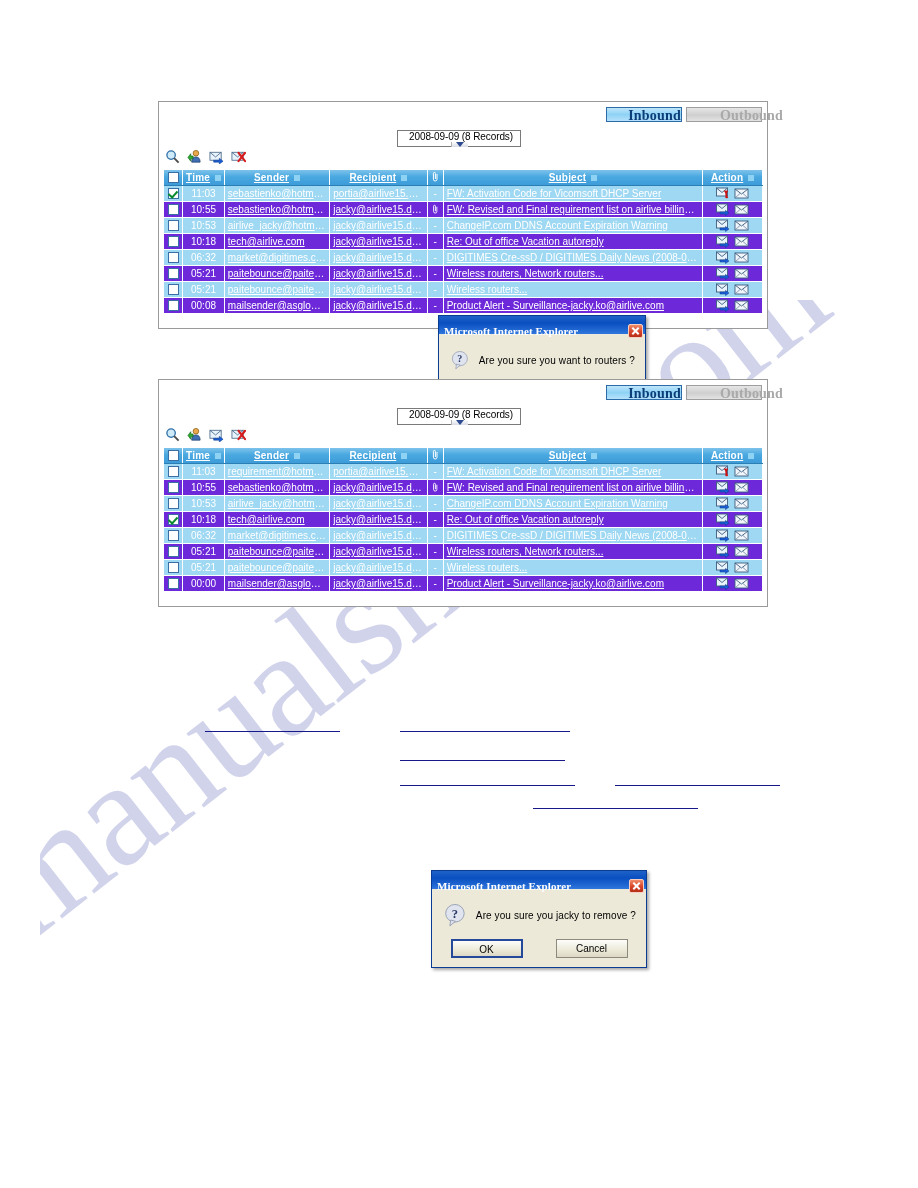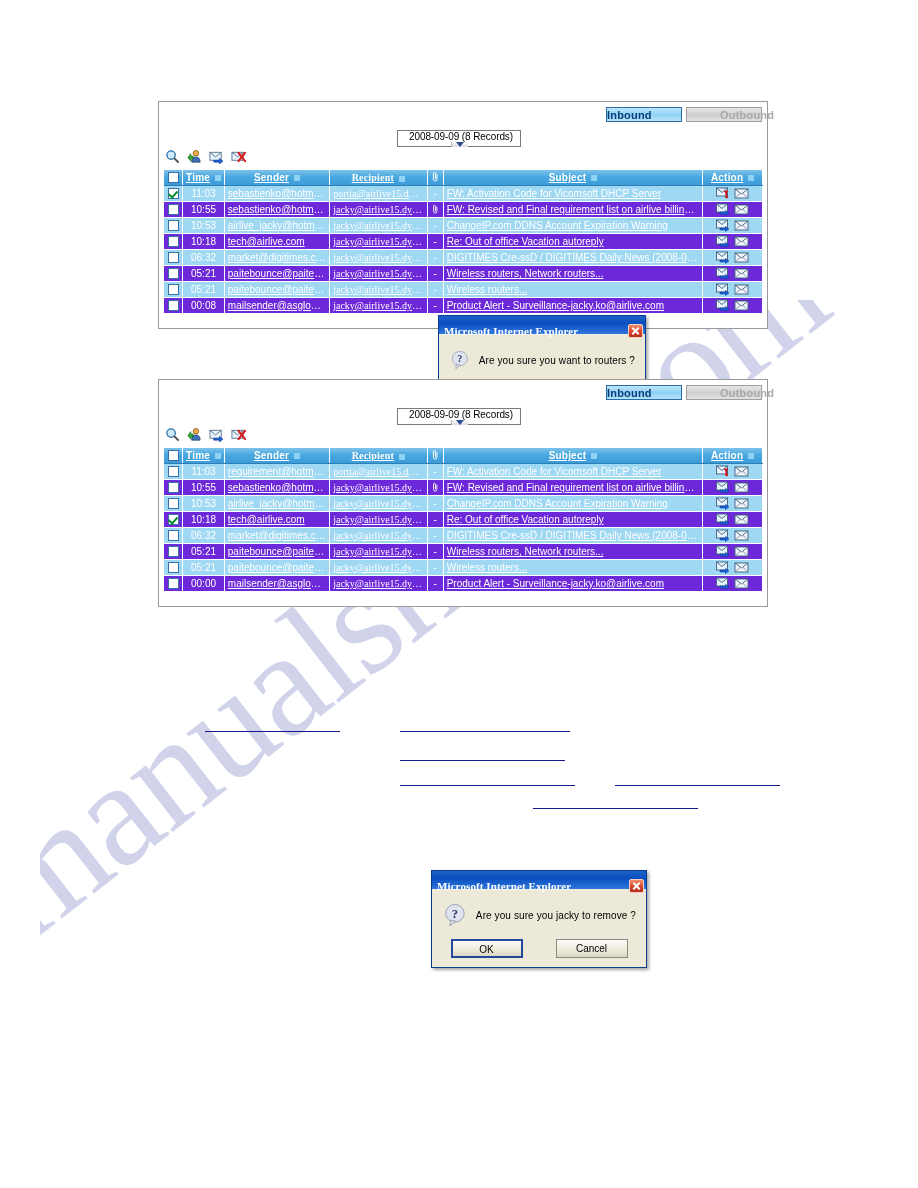--- a/index.html
+++ b/index.html
@@ -58,25 +58,26 @@
     position: absolute;
     right: 5px;
     top: 5px;
     display: flex;
     gap: 4px;
   }
   .tab {
     width: 76px;
     height: 15px;
     line-height: 15px;
-    text-align: left;
-    font-size: 11px;
+    text-align: right;
+    font-size: 14px;
     font-weight: bold;
     box-sizing: border-box;
     letter-spacing: .2px;
+    font-family: Liberation Serif, serif;
   }
   .tab.active {
     background: linear-gradient(to bottom,#bfe6fb 0%, #8ed2f5 50%, #b6e2fb 100%);
     border: 1px solid #2b6ca8;
     color: #0b3d78;
   }
   .tab.inactive {
     background: linear-gradient(to bottom,#e6e6e6 0%, #cfcfcf 55%, #e3e3e3 100%);
     border: 1px solid #9e9e9e;
     color: #a9a9a9;
@@ -174,21 +175,21 @@
     white-space: nowrap;
     overflow: hidden;
     text-overflow: ellipsis;
   }
   tr.odd td  { background: #9fd8f2; }
   tr.even td { background: #6d28d9; }
 
   td.c-check, th.c-check { width: 18px; text-align: center; padding: 0; }
   td.c-time, th.c-time   { width: 40px; text-align: center; }
   td.c-send, th.c-send   { width: 103px; }
-  td.c-recp, th.c-recp   { width: 95px; font-family: Liberation Serif, serif; }
+  td.c-recp, th.c-recp   { width: 95px; }
   td.c-att,  th.c-att    { width: 15px; text-align: center; }
   td.c-subj, th.c-subj   { width: 255px; }
   td.c-act,  th.c-act    { width: 58px; text-align: center; padding: 0; }
 
   .cellink { text-decoration: underline; color:#ffffff; }
 
   .chk {
     display: inline-block;
     width: 11px; height: 11px;
     background: #ffffff;

